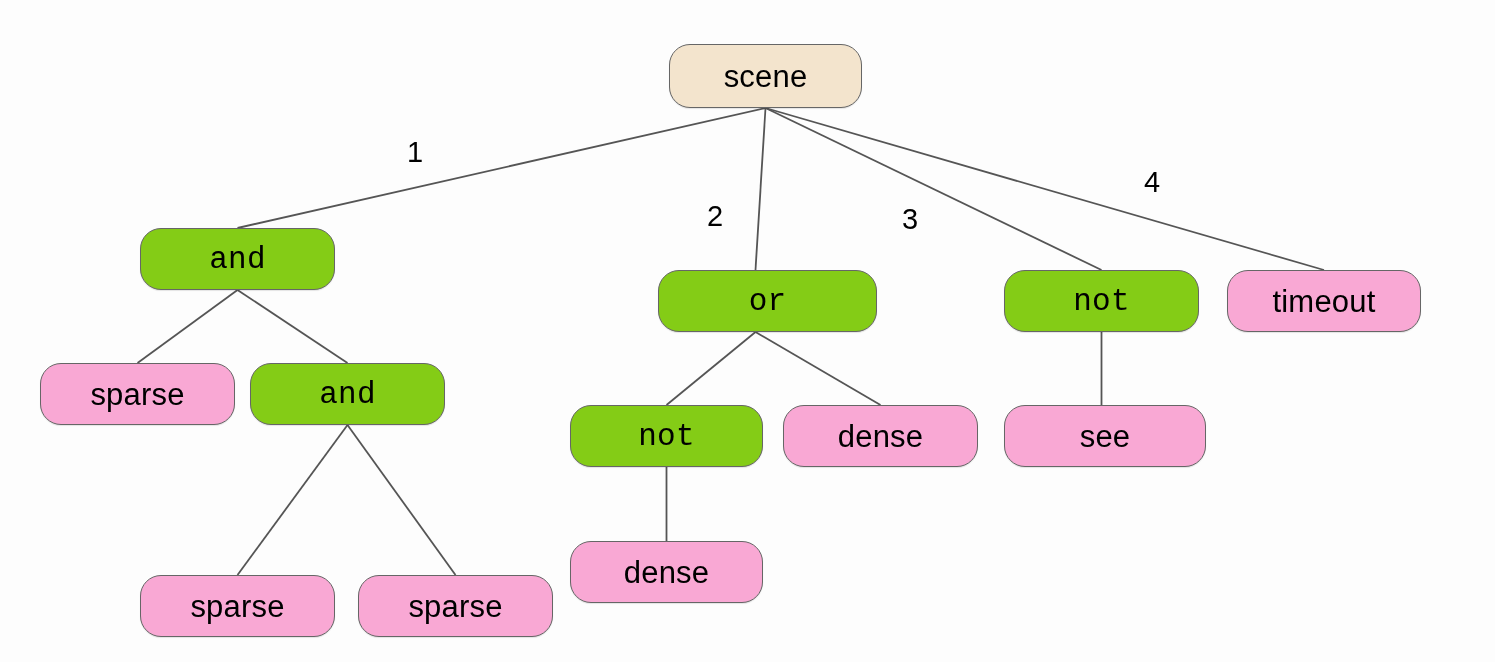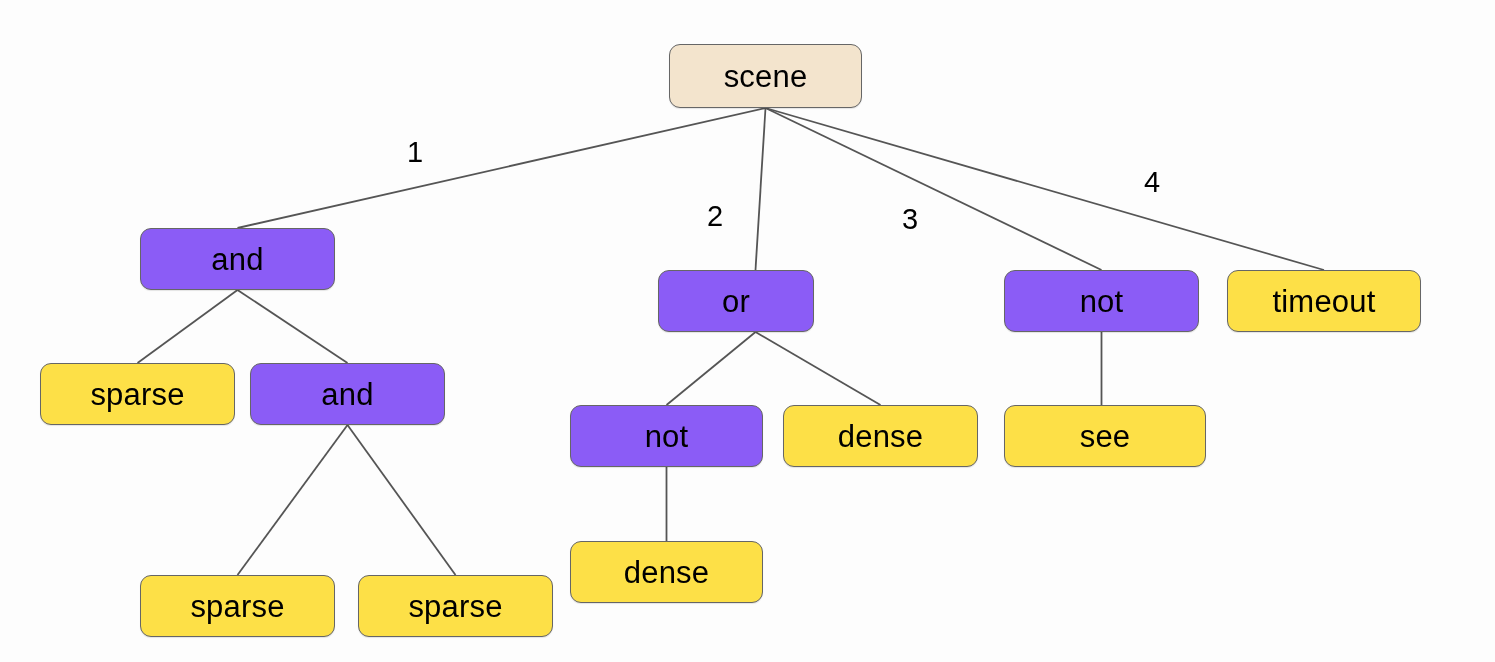--- a/index.html
+++ b/index.html
@@ -22,34 +22,34 @@
     left: 0;
     top: 0;
     width: 1495px;
     height: 662px;
     pointer-events: none;
   }
   .node {
     position: absolute;
     box-sizing: border-box;
     border: 1.6px solid #666666;
-    border-radius: 11px;
+    border-radius: 21px;
     display: flex;
     align-items: center;
     justify-content: center;
     color: #000000;
     font-size: 31px;
     line-height: 1;
     letter-spacing: 0.2px;
     box-shadow: 0 1px 1px rgba(0,0,0,0.10);
     white-space: nowrap;
   }
   .node.root   { background: #f3e4cd; }
-  .node.op     { background: #8b5cf6; }
-  .node.term   { background: #fde047; }
+  .node.op     { background: #84cc16; font-family: Liberation Mono, monospace; }
+  .node.term   { background: #f9a8d4; }
   .edge-label {
     position: absolute;
     color: #000000;
     font-size: 29px;
     line-height: 1;
     transform: translate(-50%, -50%);
     white-space: nowrap;
   }
 </style>
 </head>
@@ -69,21 +69,21 @@
       <line x1="755.5" y1="332" x2="880.5" y2="405" stroke="#555555" stroke-width="1.8"></line>
       <line x1="666.5" y1="467" x2="666.5" y2="541" stroke="#555555" stroke-width="1.8"></line>
       <line x1="1101.5" y1="332" x2="1101.5" y2="405" stroke="#555555" stroke-width="1.8"></line>
     </svg>
 <div class="node root" style="left: 669px; top: 44px; width: 193px; height: 64px;">
       <span>scene</span>
     </div>
     <div class="node op" style="left: 140px; top: 228px; width: 195px; height: 62px;">
       <span>and</span>
     </div>
-    <div class="node op" style="left: 658px; top: 270px; width: 156px; height: 62px;">
+    <div class="node op" style="left: 658px; top: 270px; width: 219px; height: 62px;">
       <span>or</span>
     </div>
     <div class="node op" style="left: 1004px; top: 270px; width: 195px; height: 62px;">
       <span>not</span>
     </div>
     <div class="node term" style="left: 1227px; top: 270px; width: 194px; height: 62px;">
       <span>timeout</span>
     </div>
     <div class="node term" style="left: 40px; top: 363px; width: 195px; height: 62px;">
       <span>sparse</span>

